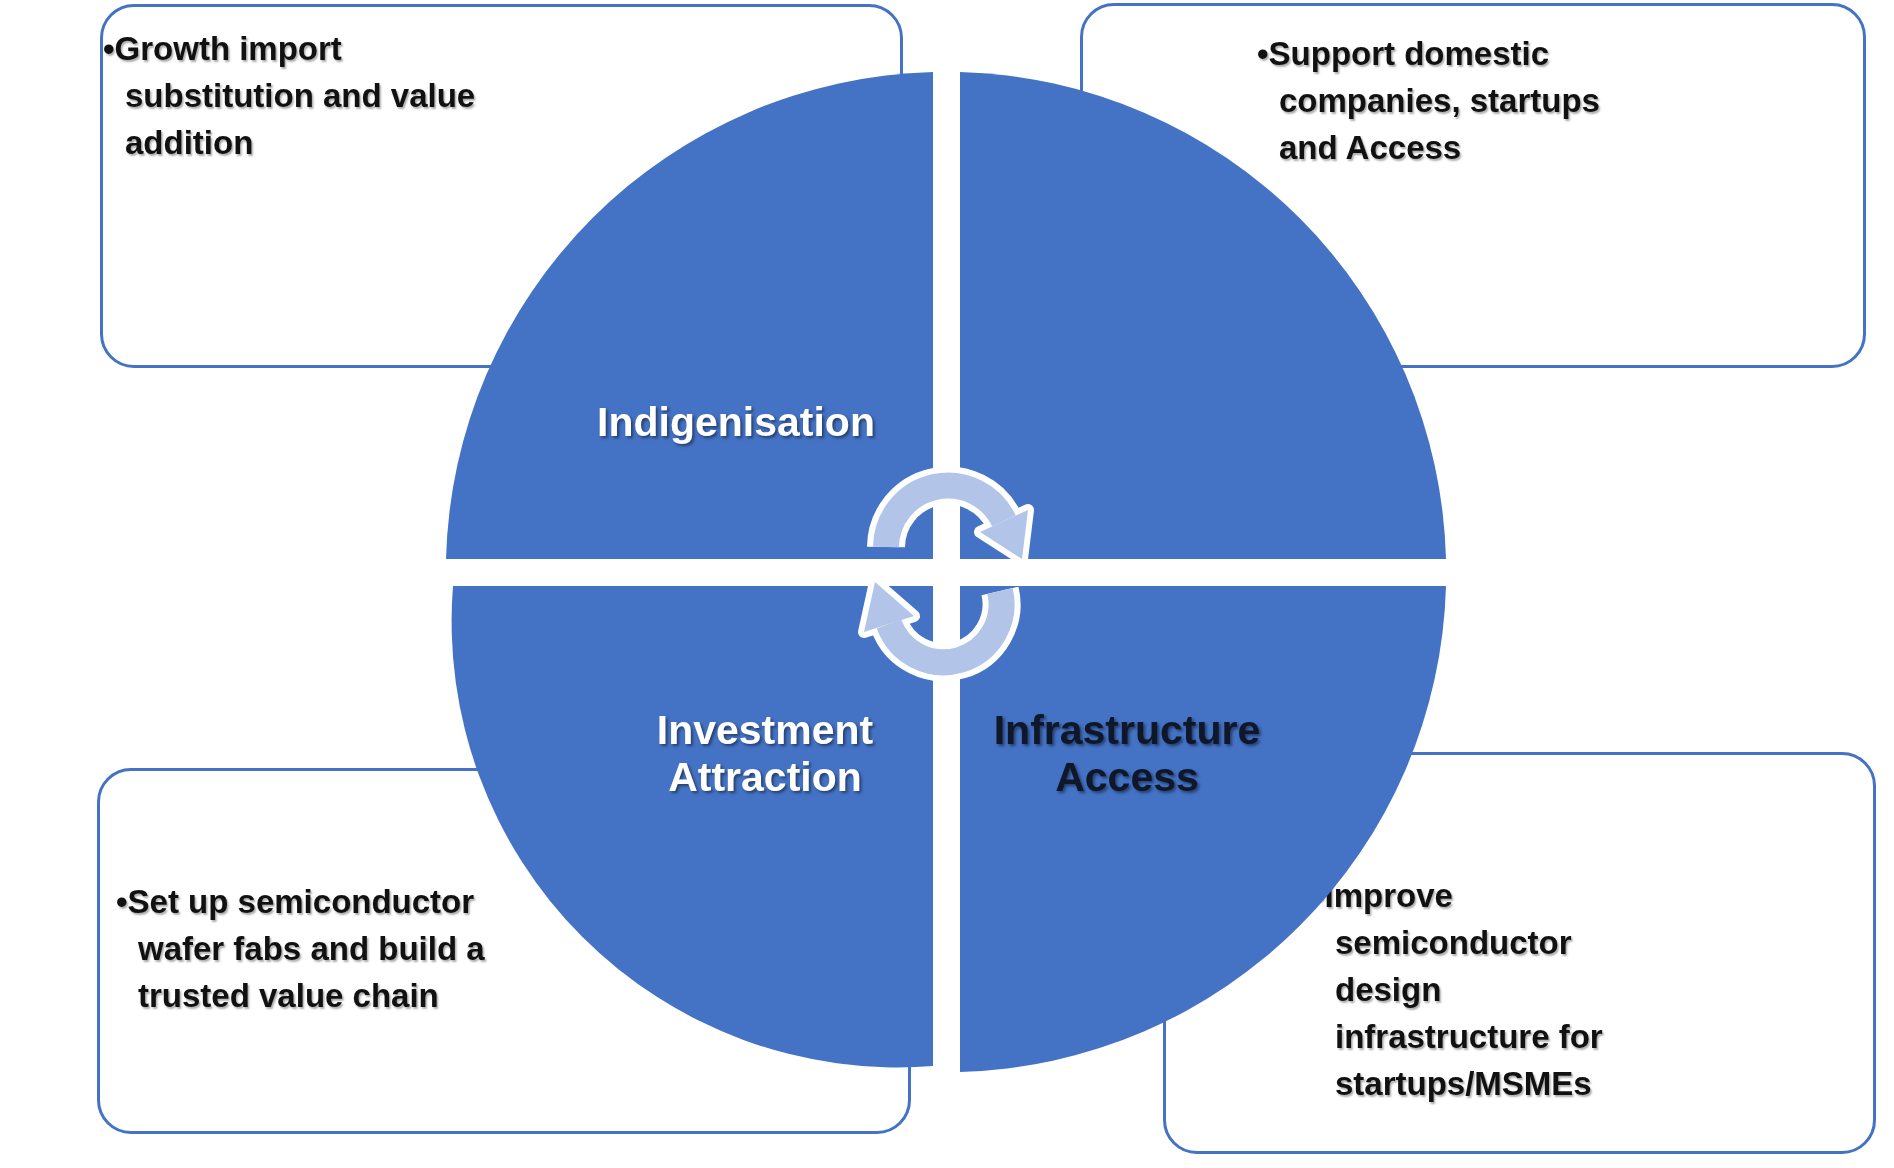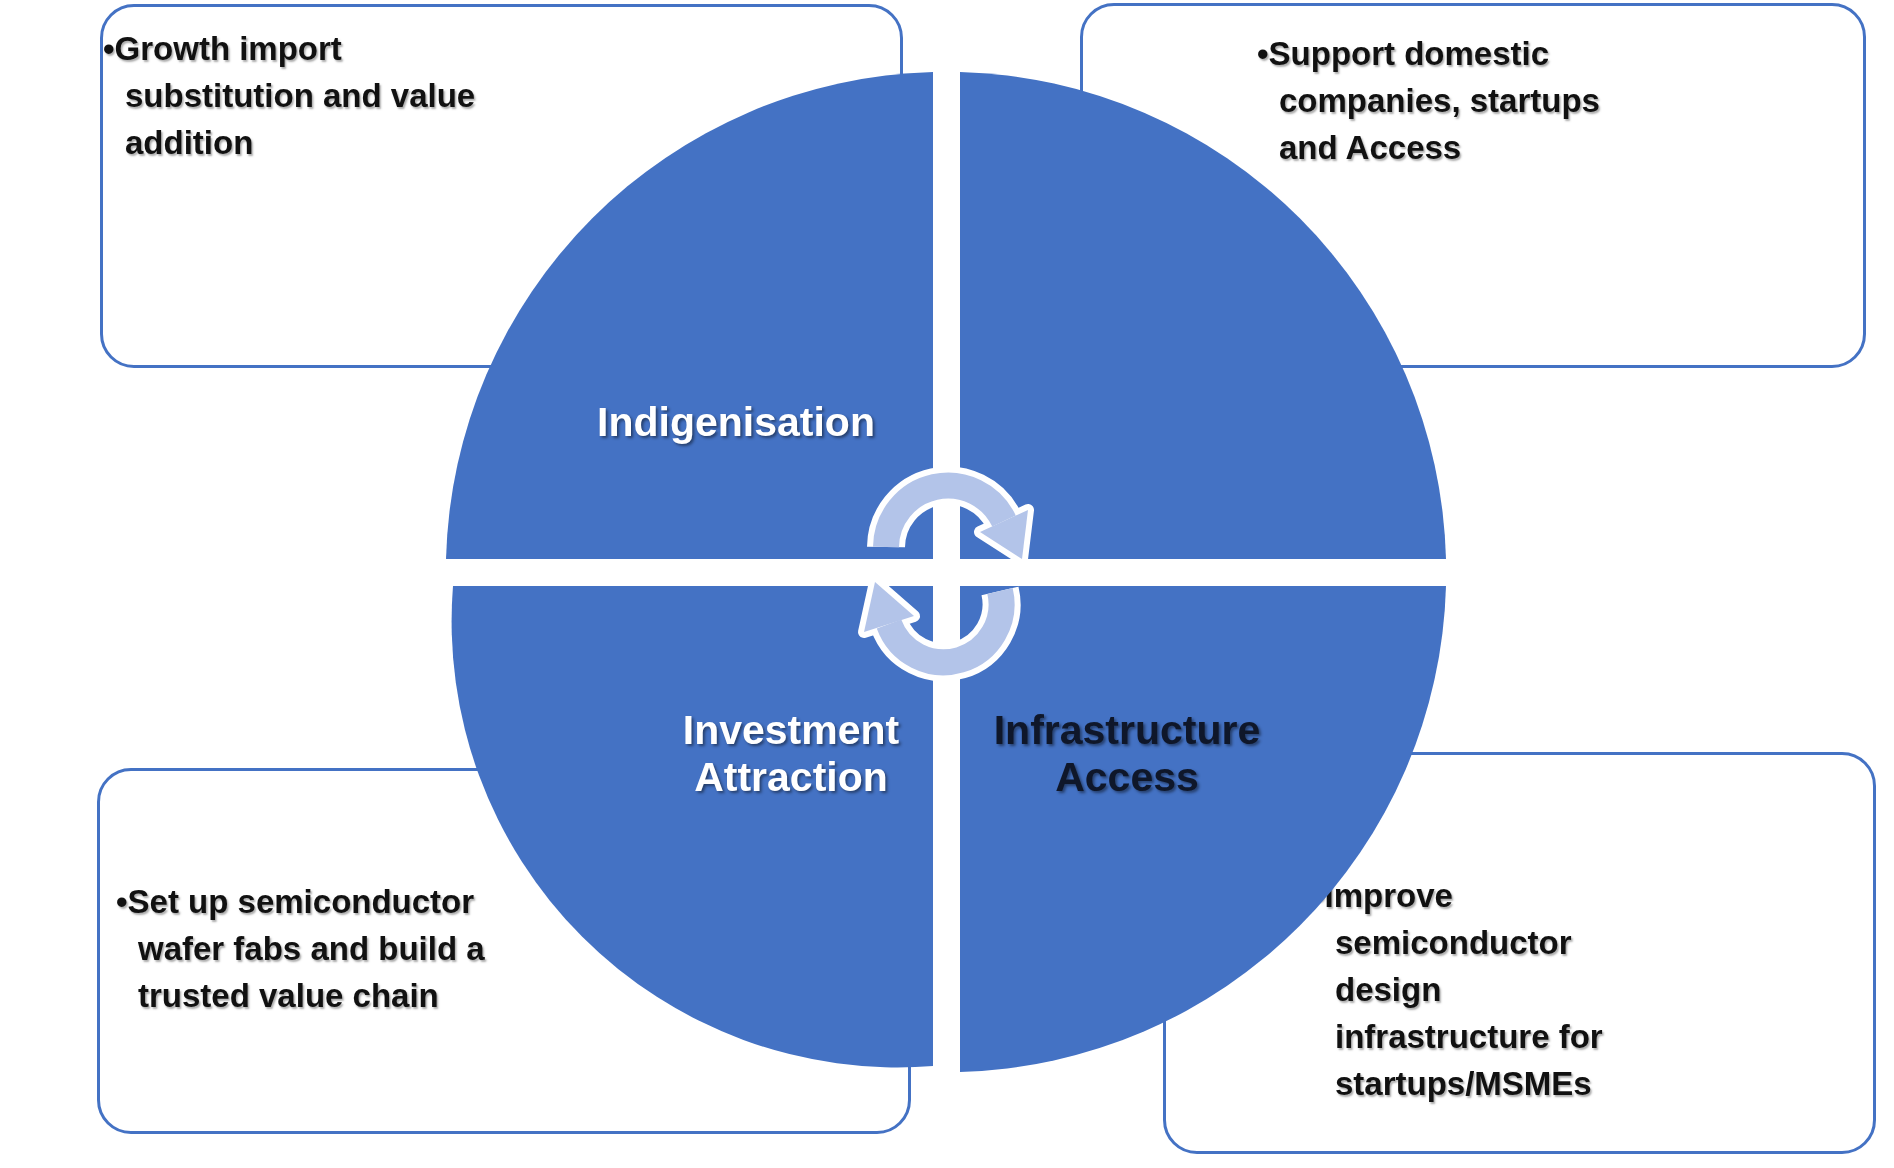--- a/index.html
+++ b/index.html
@@ -65,21 +65,21 @@
     color: #ffffff;
     font-size: 41px;
     line-height: 47px;
     font-weight: 700;
     text-align: center;
     white-space: pre-line;
     text-shadow: 2px 2px 3px rgba(0,0,0,0.45);
   }
   .label-tl { left: 736px;  top: 363px; margin-top: 36px; }
   .label-tr { left: 1129px; top: 338px; }
-  .label-bl { left: 765px;  top: 707px; margin-left: 26px; }
+  .label-bl { left: 765px;  top: 707px; }
   .label-br { left: 1127px; top: 707px; }
 </style>
 </head>
 <body>
 
 <div class="canvas">
 
   <div class="callout-box box-tl" style="border-color: rgb(68, 114, 196);"></div>
   <div class="callout-box box-tr" style="border-color: rgb(68, 114, 196);"></div>
   <div class="callout-box box-bl" style="border-color: rgb(68, 114, 196);"></div>

